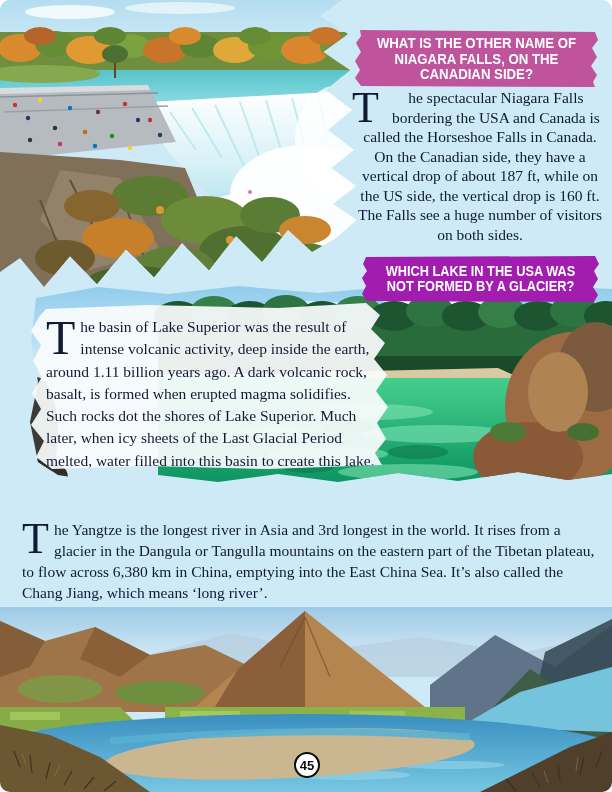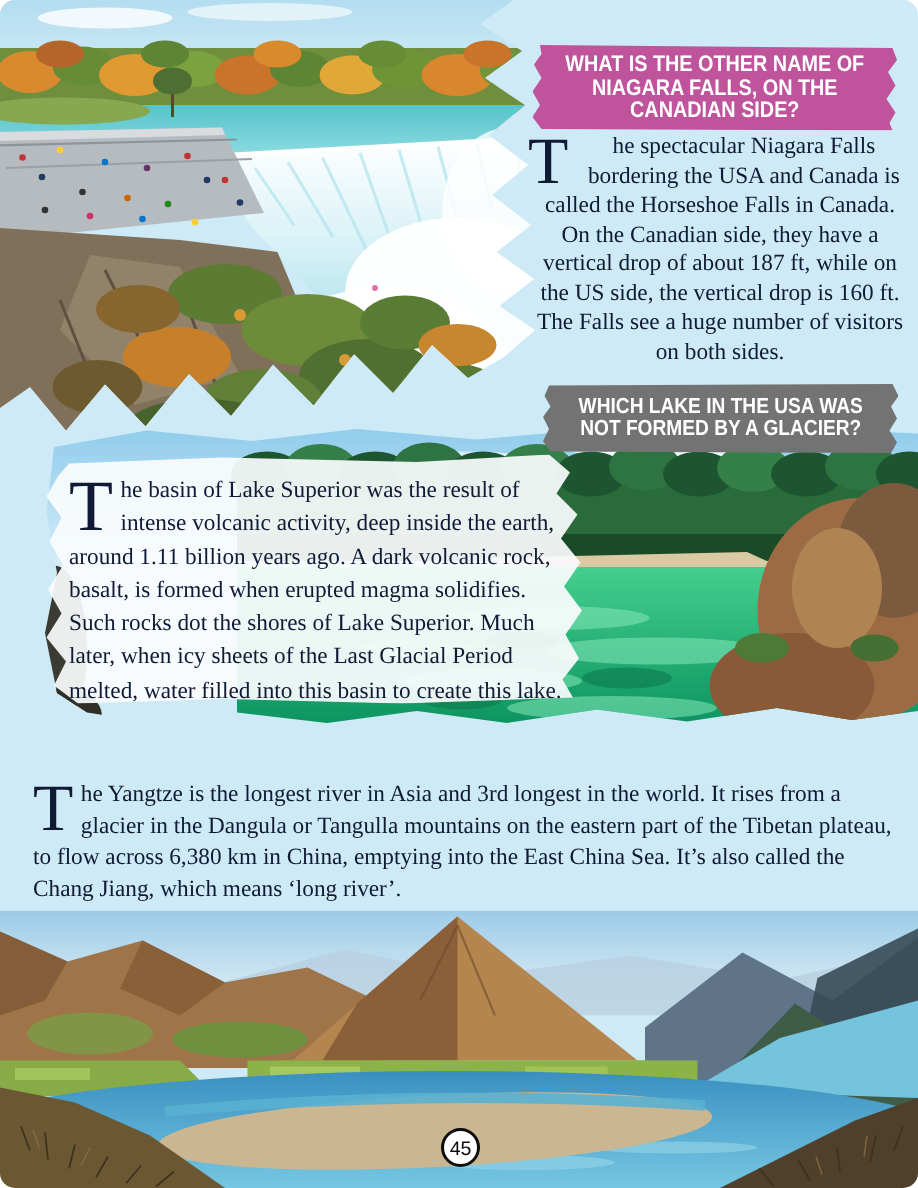--- a/index.html
+++ b/index.html
@@ -19,21 +19,21 @@
   .photo-yangtze{left:0;top:607px;width:612px;height:185px;}
 
   
   .banner{position:absolute;display:flex;align-items:center;justify-content:center;}
   .banner-text{display:block;width:100%;text-align:center;
     font-family:"Liberation Sans",sans-serif;font-weight:700;
     transform:scaleX(.88);transform-origin:50% 50%;}
   .banner-pink{left:355px;top:30px;width:243px;height:57px;background:#bf549c;
     clip-path:polygon(5px 0px,240px 2px,243px 10px,237px 18px,242px 27px,236px 36px,242px 45px,238px 52px,240px 57px,6px 56px,0px 48px,5px 40px,0px 31px,6px 22px,1px 13px,6px 6px);justify-content:flex-end;}
   .banner-pink .banner-text{color:#ffffff;font-size:15px;line-height:15.5px;}
-  .banner-blue{left:362px;top:256px;width:237px;height:46px;background:#737373;
+  .banner-blue{left:362px;top:256px;width:237px;height:46px;background:#a21caf;
     clip-path:polygon(4px 1px,233px 0px,237px 8px,232px 15px,236px 23px,231px 31px,236px 39px,232px 46px,5px 45px,0px 38px,4px 30px,0px 22px,5px 15px,1px 8px);}
   .banner-blue .banner-text{color:#ffffff;font-size:14.5px;line-height:15.5px;}
   .banner-yellow{left:137px;top:484px;width:321px;height:32px;background:#f9c14d;
     clip-path:polygon(6px 1px,314px 0px,321px 6px,313px 12px,320px 18px,312px 24px,319px 30px,310px 32px,8px 31px,0px 26px,7px 20px,1px 14px,8px 8px,2px 4px);}
   .banner-yellow .banner-text{color:#1b2440;font-size:15px;line-height:16px;}
 
   
   .para{position:absolute;}
   .dropcap{float:left;font-family:"Liberation Serif",serif;font-weight:400;
     font-size:44px;line-height:34px;padding:3px 5px 0 0;}
@@ -46,21 +46,21 @@
   .panel{position:absolute;left:28px;top:303px;width:366px;height:167px;
     background:rgba(250,252,253,.93);
     clip-path:polygon(18px 6px,120px 2px,250px 5px,338px 0px,352px 12px,343px 26px,357px 40px,346px 56px,359px 72px,348px 88px,360px 104px,349px 120px,358px 136px,347px 150px,354px 162px,240px 166px,120px 163px,24px 166px,8px 154px,16px 138px,3px 122px,13px 106px,4px 90px,14px 74px,5px 58px,13px 42px,3px 28px,11px 14px);}
   .panel-text{padding:13px 14px 0 18px;font-size:15.5px;line-height:22.3px;text-align:left;}
   .panel-text .dropcap{font-size:48px;line-height:38px;}
 
   
   .page-number{position:absolute;left:294px;top:752px;width:26px;height:26px;
     border-radius:50%;background:#ffffff;border:2px solid #0d0d0d;box-sizing:border-box;
     display:flex;align-items:center;justify-content:center;
-    font-family:"Liberation Sans",sans-serif;font-weight:400;font-size:13px;color:#0d0d0d;}
+    font-family:"Liberation Sans",sans-serif;font-weight:700;font-size:13px;color:#0d0d0d;}
 </style>
 </head>
 <body>
 
 <div class="page">
 
   <div class="photo photo-niagara">
     <svg viewBox="0 0 358 288" preserveAspectRatio="none">
       <defs>
         <linearGradient id="g-sky1" x1="0" y1="0" x2="0" y2="1">

